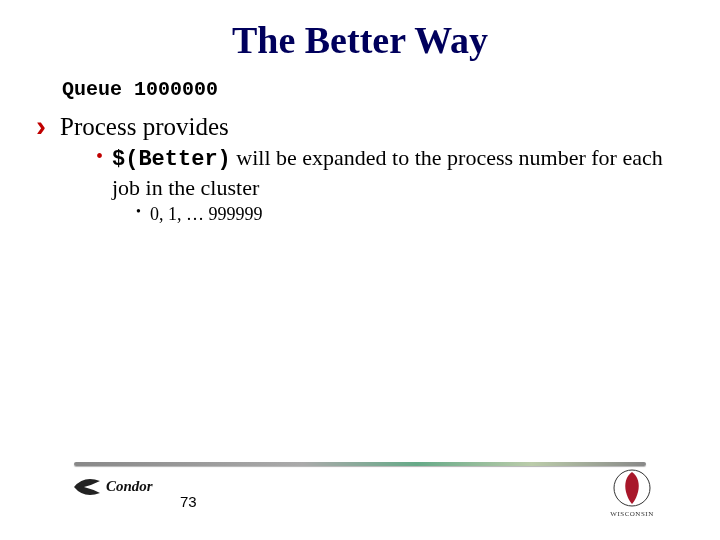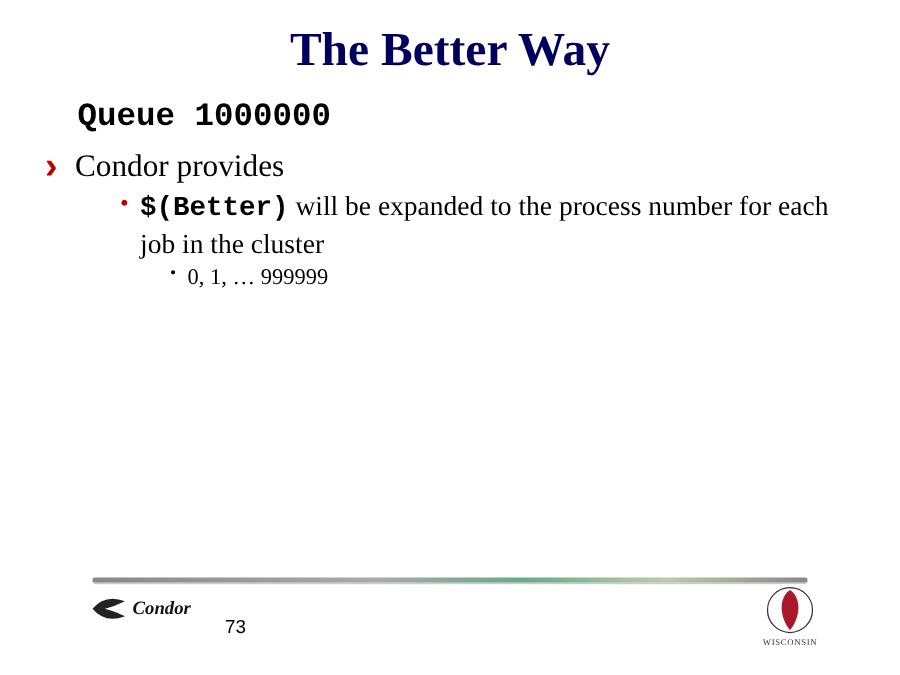--- a/index.html
+++ b/index.html
@@ -44,21 +44,21 @@
     position: absolute;
     left: 0;
     top: -4px;
     color: #c00000;
     font-size: 30px;
     font-weight: bold;
     font-family: Arial, sans-serif;
   }
   .code-line {
     font-family: "Courier New", monospace;
-    font-size: 26px;
+    font-size: 20px;
     font-weight: bold;
     margin-left: 32px;
     margin-top: 4px;
     margin-bottom: 10px;
   }
   ul.level2 {
     list-style: none;
     padding-left: 36px;
     margin: 2px 0 0 0;
   }
@@ -152,21 +152,21 @@
 <body>
 
 <div class="slide">
 
   <div class="title">The Better Way</div>
 
   <div class="code-line">Queue 1000000</div>
 
   <ul class="level1">
     <li>
-      <span>Condor provides</span>
+      <span>Process provides</span>
       <ul class="level2">
         <li>
           <span class="code-inline">$(Better)</span><span> will be expanded to the process number for each job in the cluster</span>
           <ul class="level3">
             <li>0, 1, … 999999</li>
           </ul>
         </li>
       </ul>
     </li>
   </ul>

